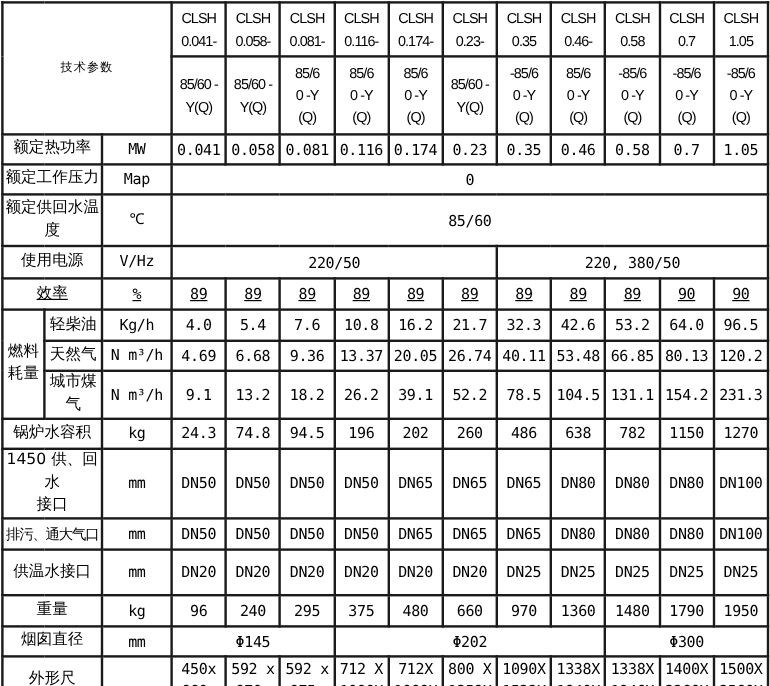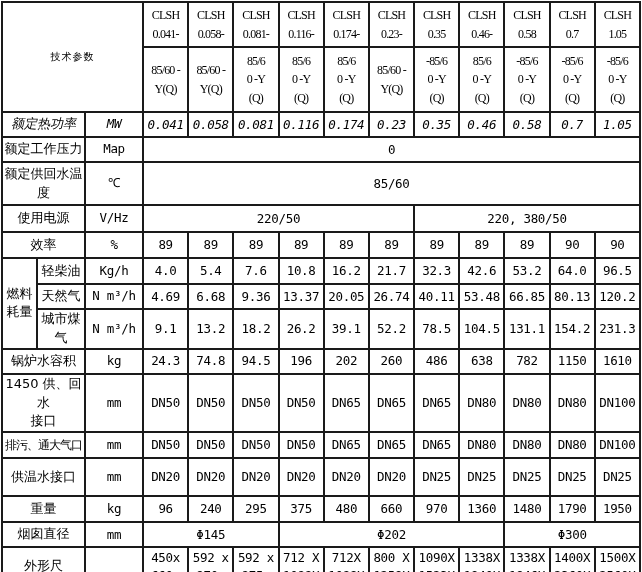--- a/index.html
+++ b/index.html
@@ -18,21 +18,21 @@
     padding: 0; margin: 0;
     color: #000; font-weight: 400;
     white-space: pre-line; overflow: hidden;
     line-height: 1.45;
   }
   th.corner {
     font-family: "DejaVu Sans", sans-serif;
     font-size: 10px; letter-spacing: 1px;
   }
   th.model {
-    font-family: Liberation Serif, serif;
+    font-family: Liberation Sans, sans-serif;
     font-size: 12px; letter-spacing: -0.8px; line-height: 1.55;
   }
   th.group-label, th.label {
     font-family: "DejaVu Sans", sans-serif;
     font-size: 13px;
   }
   th.label.tight { font-size: 12px; letter-spacing: -1px; }
   td.unit {
     font-family: "DejaVu Sans Mono", monospace;
     font-size: 12.5px; letter-spacing: -0.3px;
@@ -116,21 +116,21 @@
 (Q)</th>
           <th class="model">-85/6
 0 -Y
 (Q)</th>
           <th class="model">-85/6
 0 -Y
 (Q)</th>
         </tr>
       </thead>
       <tbody>
-        <tr style="height: 25px; font-style: italic;">
+        <tr style="height: 25px;">
           <th class="label" colspan="2">额定热功率</th>
           <td class="unit">MW</td>
           <td class="val">0.041</td>
           <td class="val">0.058</td>
           <td class="val">0.081</td>
           <td class="val">0.116</td>
           <td class="val">0.174</td>
           <td class="val">0.23</td>
           <td class="val">0.35</td>
           <td class="val">0.46</td>
@@ -148,21 +148,21 @@
 度</th>
           <td class="unit">℃</td>
           <td class="val" colspan="11">85/60</td>
         </tr>
         <tr style="height: 27px;">
           <th class="label" colspan="2">使用电源</th>
           <td class="unit">V/Hz</td>
           <td class="val" colspan="6">220/50</td>
           <td class="val" colspan="5">220, 380/50</td>
         </tr>
-        <tr style="height: 26px;">
+        <tr style="height: 26px; text-decoration: underline;">
           <th class="label" colspan="2">效率</th>
           <td class="unit">%</td>
           <td class="val">89</td>
           <td class="val">89</td>
           <td class="val">89</td>
           <td class="val">89</td>
           <td class="val">89</td>
           <td class="val">89</td>
           <td class="val">89</td>
           <td class="val">89</td>
@@ -224,21 +224,21 @@
           <td class="val">24.3</td>
           <td class="val">74.8</td>
           <td class="val">94.5</td>
           <td class="val">196</td>
           <td class="val">202</td>
           <td class="val">260</td>
           <td class="val">486</td>
           <td class="val">638</td>
           <td class="val">782</td>
           <td class="val">1150</td>
-          <td class="val">1610</td>
+          <td class="val">1270</td>
         </tr>
         <tr style="height: 43px;">
           <th class="label" colspan="2">1450 供、回水
 接口</th>
           <td class="unit">mm</td>
           <td class="val">DN50</td>
           <td class="val">DN50</td>
           <td class="val">DN50</td>
           <td class="val">DN50</td>
           <td class="val">DN65</td>

